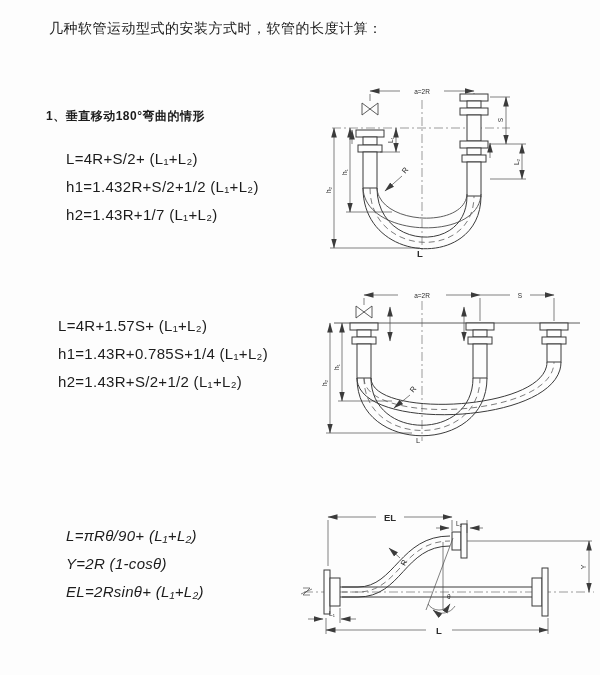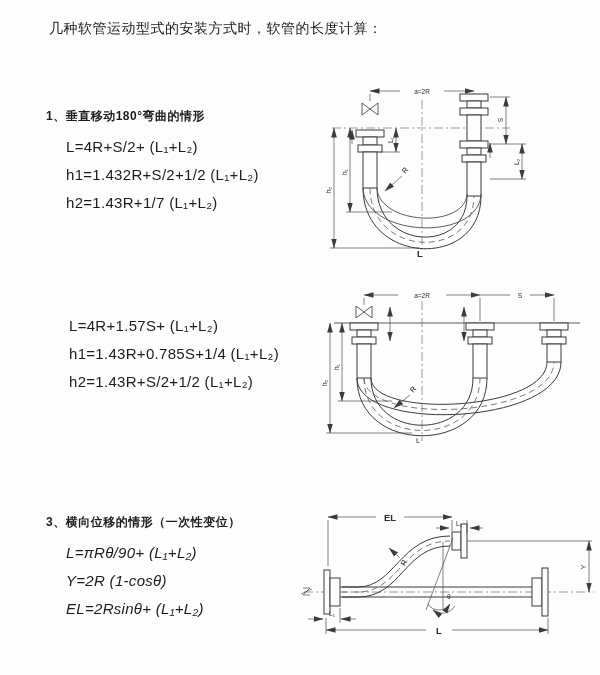--- a/index.html
+++ b/index.html
@@ -22,37 +22,36 @@
   .lbl{font-family:"Liberation Sans","DejaVu Sans",sans-serif;fill:#2d2d2d;}
   .t6{font-size:6.5px;} .t7{font-size:7.5px;} .t9{font-size:9.5px;font-weight:600;}
 </style>
 </head>
 <body>
 
 <div class="abs doc-title">几种软管运动型式的安装方式时，软管的长度计算：</div>
 
 <div class="abs" style="left:46px;top:108px;">
   <div class="sec-heading">1、垂直移动180°弯曲的情形</div>
-  <div class="formulas" style="margin:8px 0 0 20px;">
+  <div class="formulas" style="margin:20px 0 0 20px;">
     <div>L=4R+S/2+ (L₁+L₂)</div>
     <div>h1=1.432R+S/2+1/2 (L₁+L₂)</div>
     <div>h2=1.43R+1/7 (L₁+L₂)</div>
   </div>
 </div>
 
 <div class="abs" style="left:46px;top:304px;">
-  <div class="formulas" style="margin:8px 0 0 23px;">
+  <div class="formulas" style="margin:8px 0 0 12px;">
     <div>L=4R+1.57S+ (L₁+L₂)</div>
     <div>h1=1.43R+0.785S+1/4 (L₁+L₂)</div>
     <div>h2=1.43R+S/2+1/2 (L₁+L₂)</div>
   </div>
 </div>
 
 <div class="abs" style="left:46px;top:514px;">
-  <div class="sec-heading">3、横向位移的情形（一次性变位）</div>
   <div class="formulas" style="margin:8px 0 0 20px;font-style:italic;">
     <div>L=πRθ/90+ (L₁+L₂)</div>
     <div>Y=2R (1-cosθ)</div>
     <div>EL=2Rsinθ+ (L₁+L₂)</div>
   </div>
 </div>
 
 <svg style="left:312px;top:80px;" width="285" height="178" viewBox="0 0 285 178">
   <defs>
     <marker id="aE1" markerWidth="11" markerHeight="8" refX="9.5" refY="4" orient="auto" markerUnits="userSpaceOnUse">

